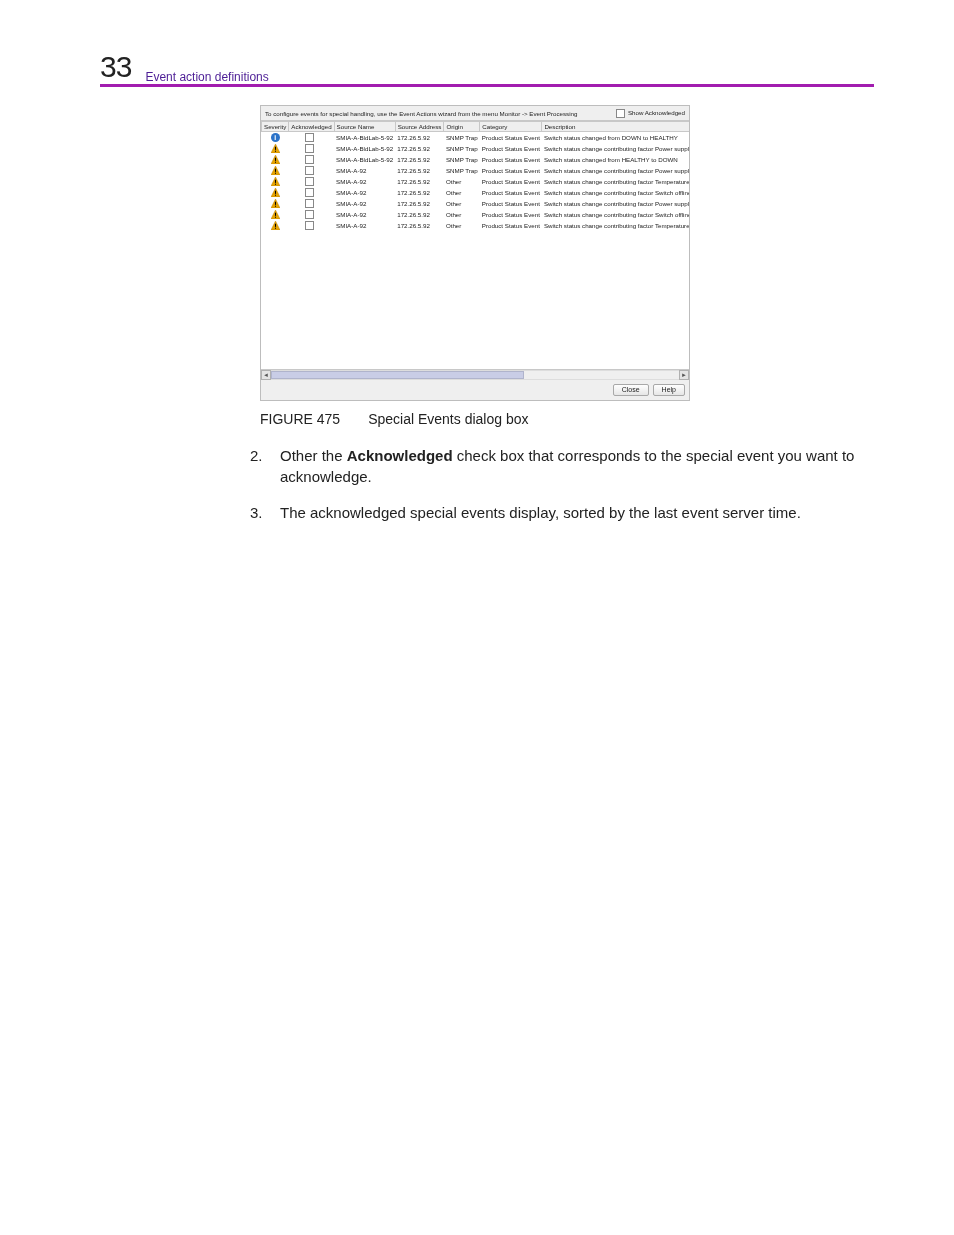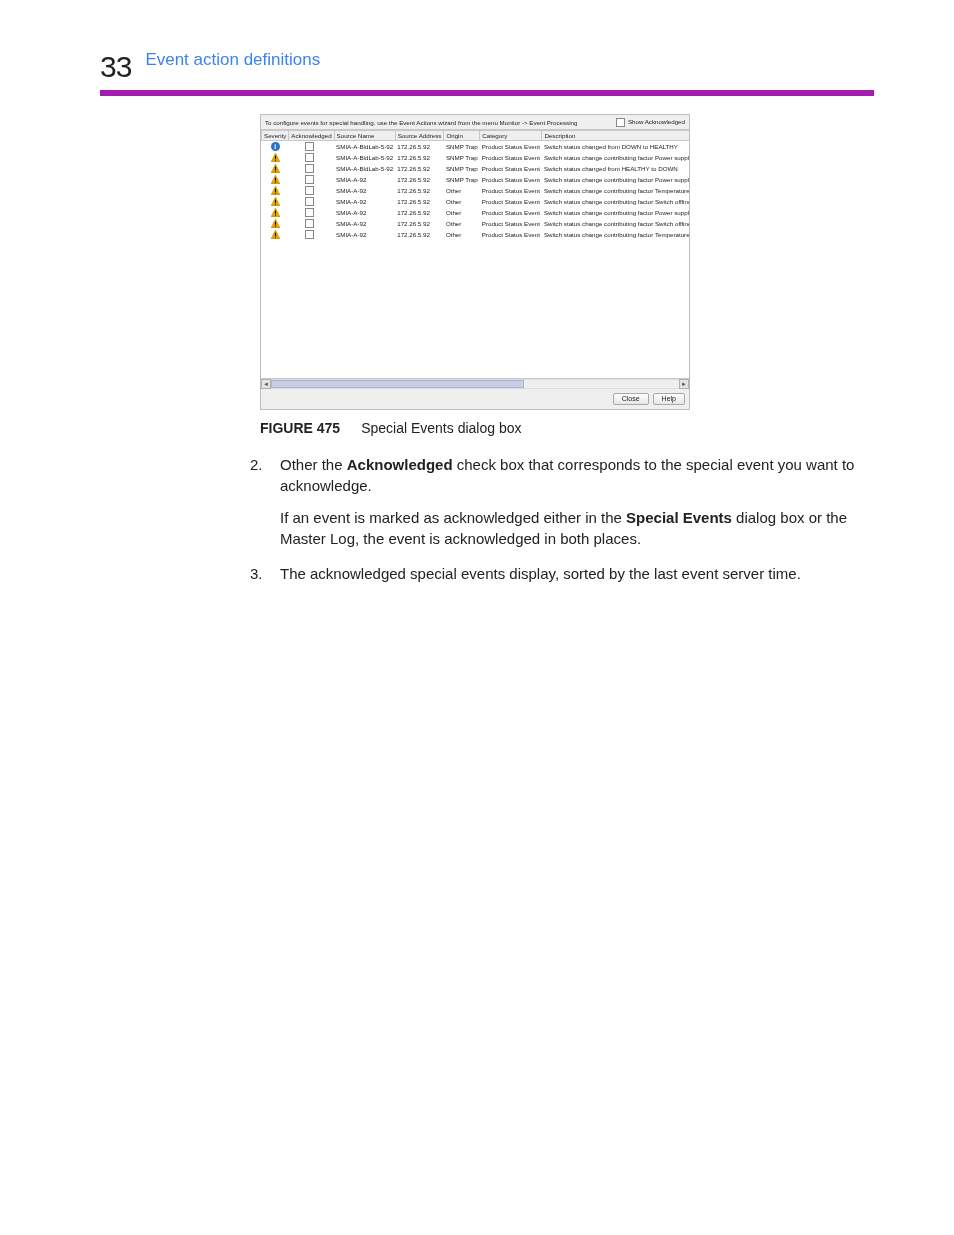--- a/index.html
+++ b/index.html
@@ -9,34 +9,33 @@
     font-family: Arial, Helvetica, sans-serif;
     color: #222;
     width: 954px;
   }
   .page {
     padding: 50px 80px 60px 100px;
     box-sizing: border-box;
   }
   .header {
     display: flex;
-    align-items: flex-start;
+    align-items: flex-end;
     gap: 14px;
     margin-bottom: 18px;
-    border-bottom: 6px solid #a21caf;
-    padding-bottom: 6px;
+    border-bottom: 3px solid #a21caf;
   }
   .chapnum {
     font-size: 30px;
     font-weight: 400;
     letter-spacing: -1px;
   }
   .chaptitle {
-    font-size: 17px;
-    color: #3b82f6;
+    font-size: 12px;
+    color: #4c1d95;
   }
   .figure-area {
     margin: 18px 0 10px 160px;
     width: 430px;
   }
   .dialog {
     background: #efefef;
     border: 1px solid #bdbdbd;
     font-size: 6.2px;
     line-height: 1.15;
@@ -131,21 +130,21 @@
     border: 1px solid #a8a8a8;
     background: linear-gradient(#fefefe,#e6e6e6);
     padding: 1px 8px;
     font-size: 7px;
     border-radius: 2px;
   }
   .caption {
     margin: 10px 0 18px 160px;
     font-size: 14px;
   }
-  .caption .figlabel { font-weight: bold; margin-right: 21px; }
+  .caption .figlabel { font-weight: normal; margin-right: 28px; }
   .steps {
     margin: 0 0 0 150px;
     padding: 0;
     font-size: 15px;
     line-height: 1.42;
     color: #222;
   }
   .steps > li { margin-bottom: 14px; list-style: none; position: relative; padding-left: 30px; }
   .steps > li .num { position: absolute; left: 0; }
   .steps p { margin: 10px 0 0 0; }
@@ -314,21 +313,20 @@
   </div>
 
   <div class="caption">
     <span class="figlabel">FIGURE 475</span><span>Special Events dialog box</span>
   </div>
 
   <ol class="steps">
     <li>
       <span class="num">2.</span>
       <span><span>Other the </span><span class="b">Acknowledged</span><span> check box that corresponds to the special event you want to acknowledge.</span></span>
-      <p><span>If an event is marked as acknowledged either in the </span><span class="b">Special Events</span><span> dialog box or the Master Log, the event is acknowledged in both places.</span></p>
     </li>
     <li>
       <span class="num">3.</span>
       <p>The acknowledged special events display, sorted by the last event server time.</p>
     </li>
   </ol>
 
 </div>
 
 </body></html>

